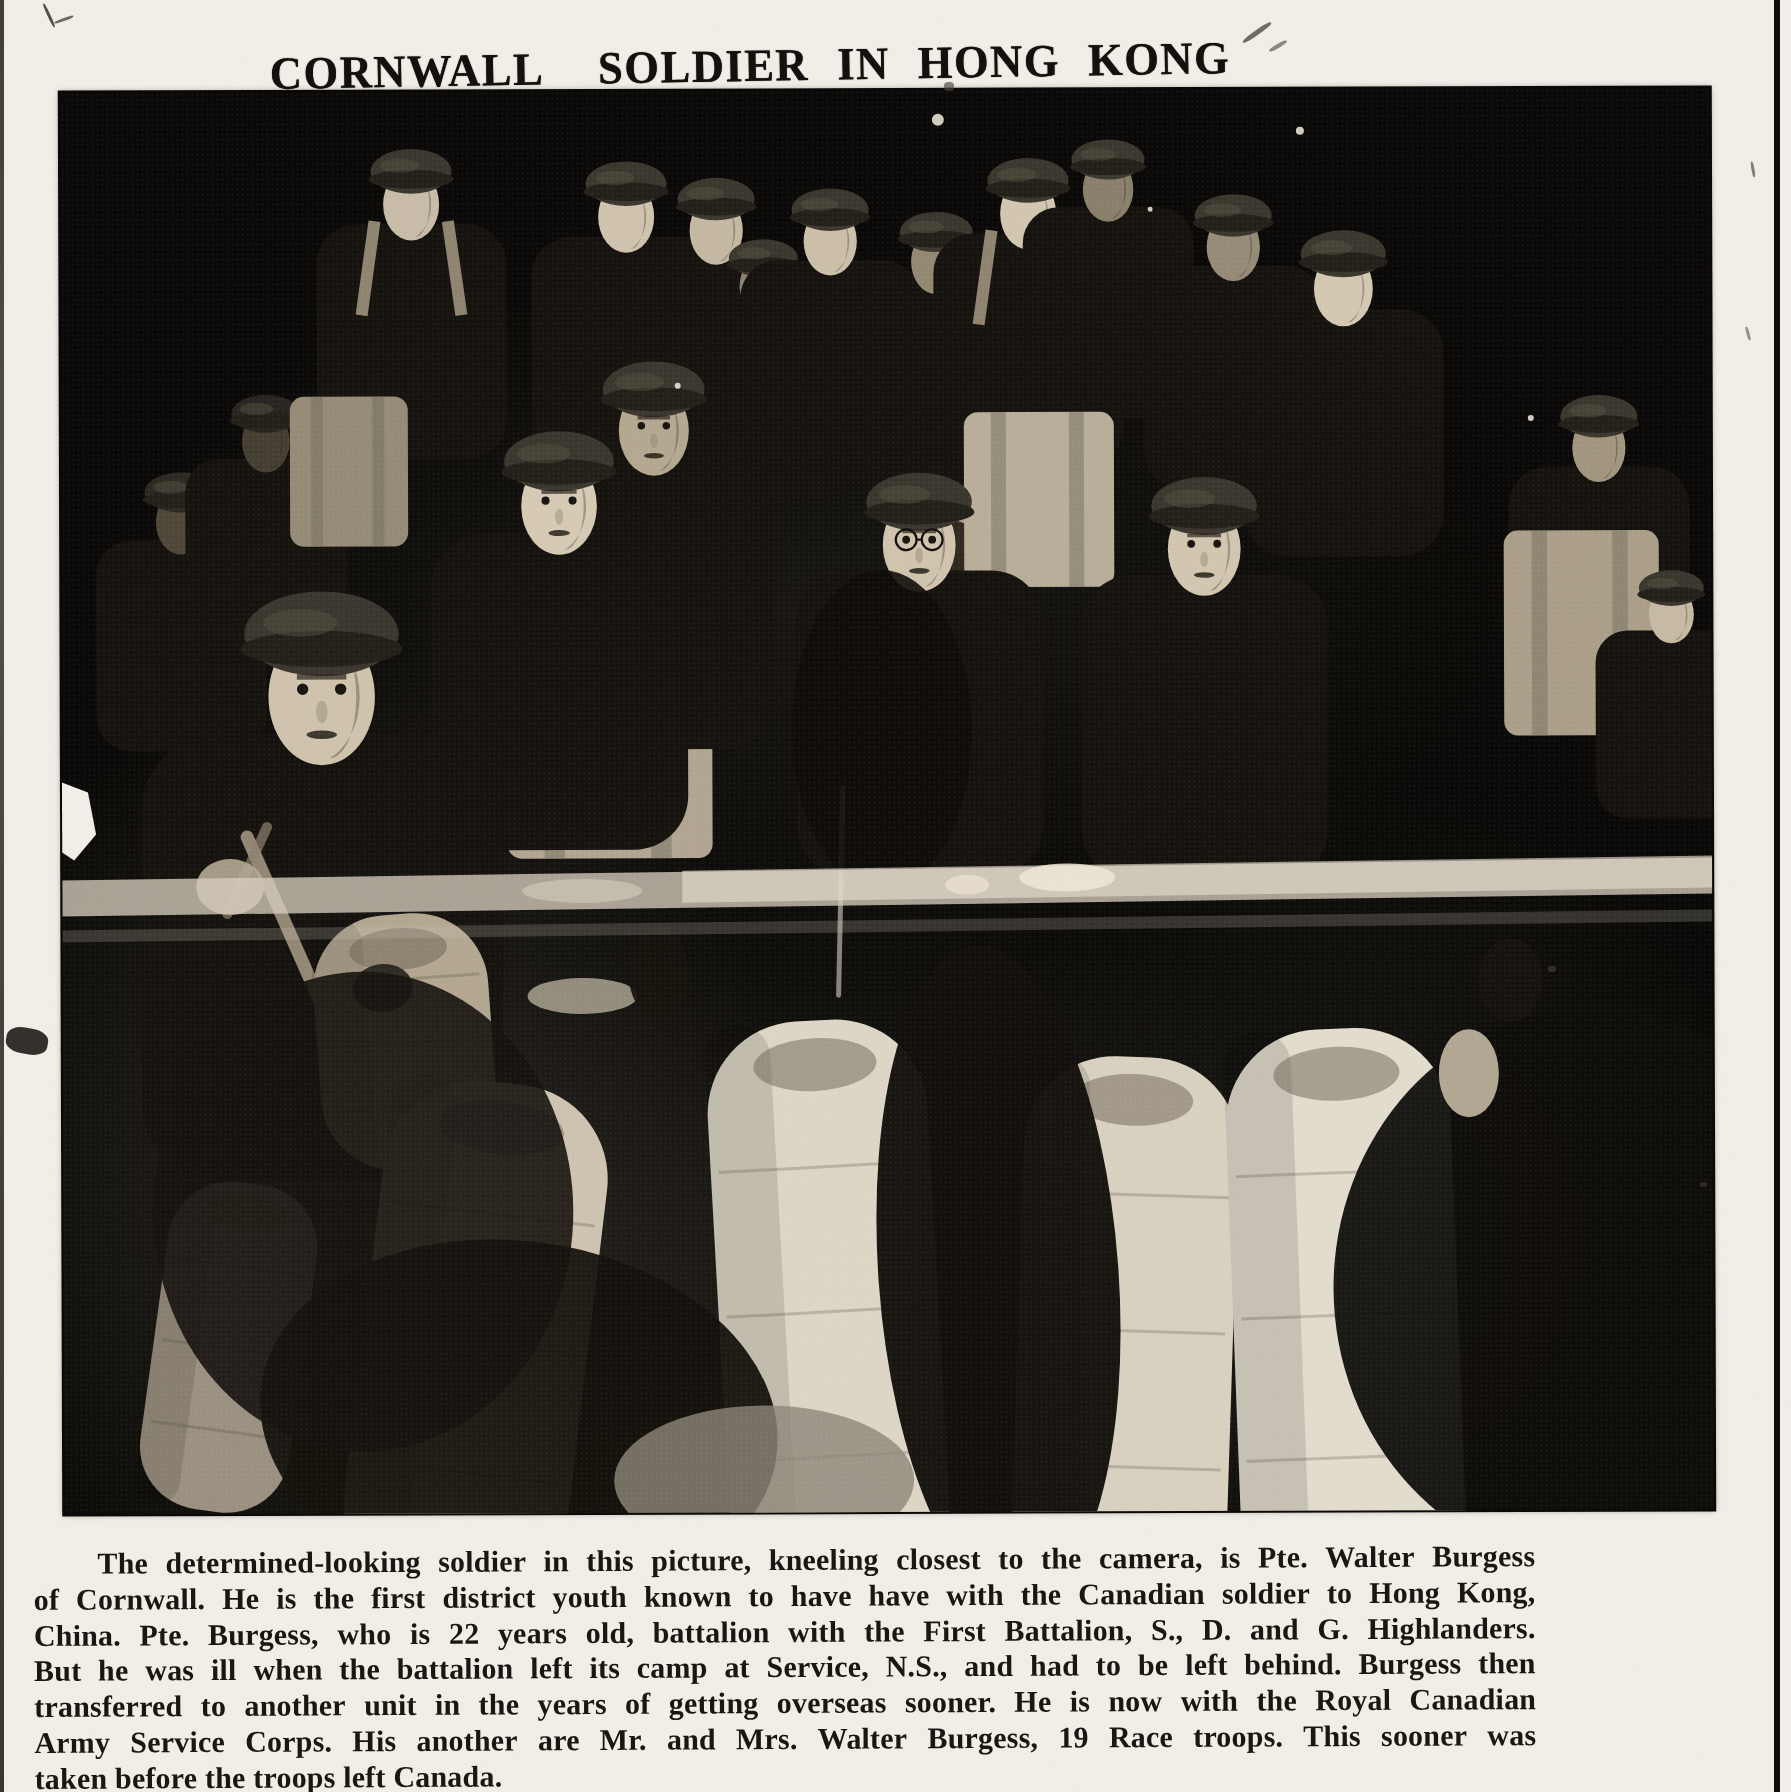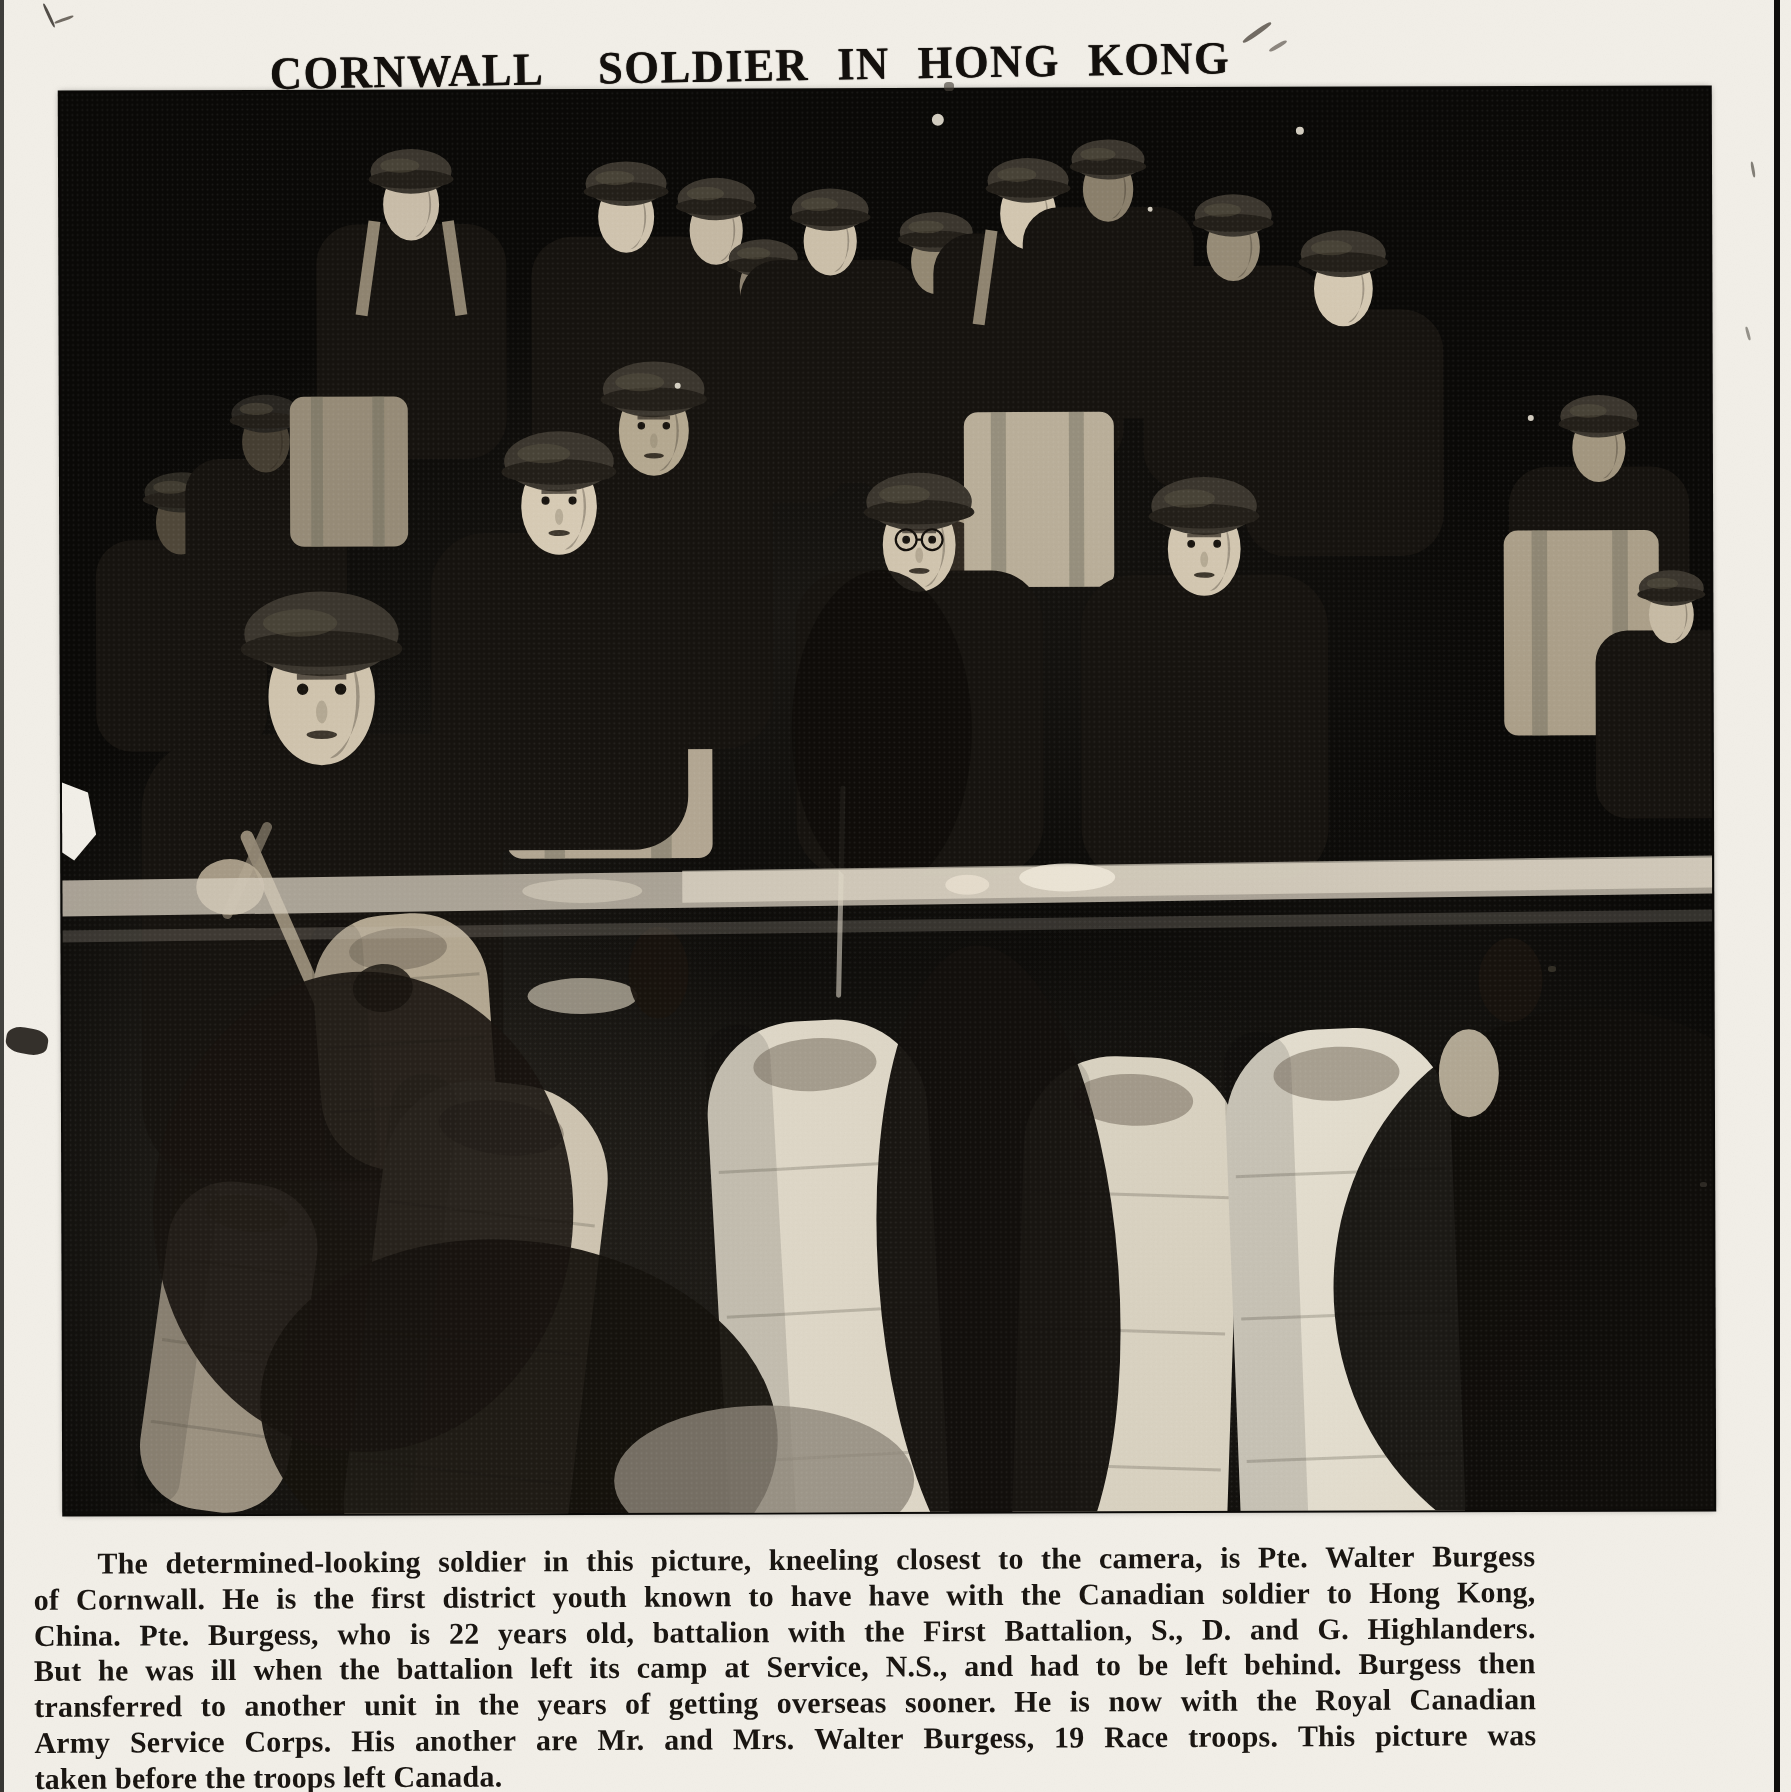--- a/index.html
+++ b/index.html
@@ -469,21 +469,21 @@
         <span>are</span>
         <span>Mr.</span>
         <span>and</span>
         <span>Mrs.</span>
         <span>Walter</span>
         <span>Burgess,</span>
         <span>19</span>
         <span>Race</span>
         <span>troops.</span>
         <span>This</span>
-        <span>picture</span>
+        <span>sooner</span>
         <span>was</span>
       </div>
       <div class="cap-line last">taken before the troops left Canada.</div>
     </div>
 
   <div class="left-edge"></div>
   <div class="col-rule"></div>
   <div id="specks">
       <div class="speck" style="left: 36px; top: 14px; width: 26px; height: 3px; background: rgb(43, 38, 32); opacity: 0.8; transform: rotate(65deg);"></div>
       <div class="speck" style="left: 54px; top: 18px; width: 20px; height: 3px; background: rgb(58, 51, 43); opacity: 0.7; transform: rotate(-20deg);"></div>

